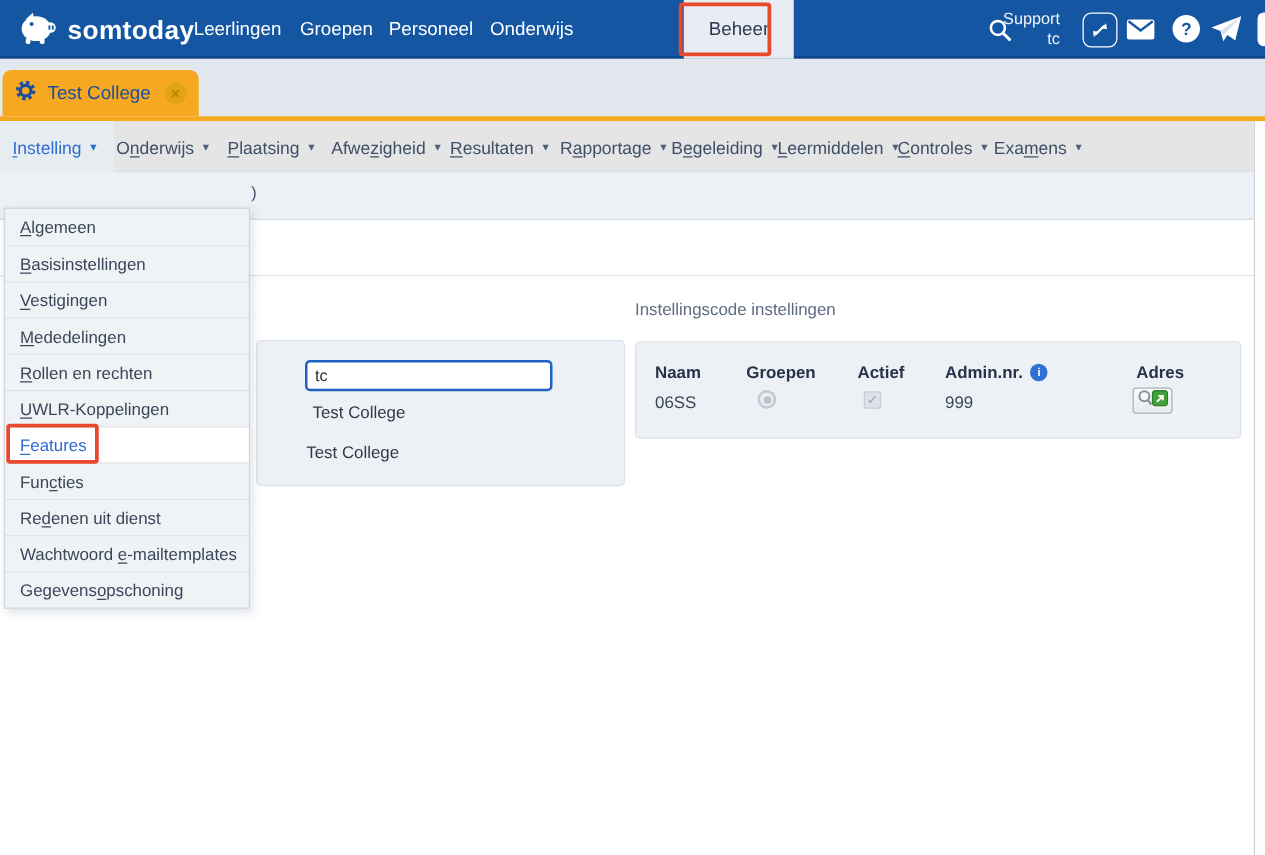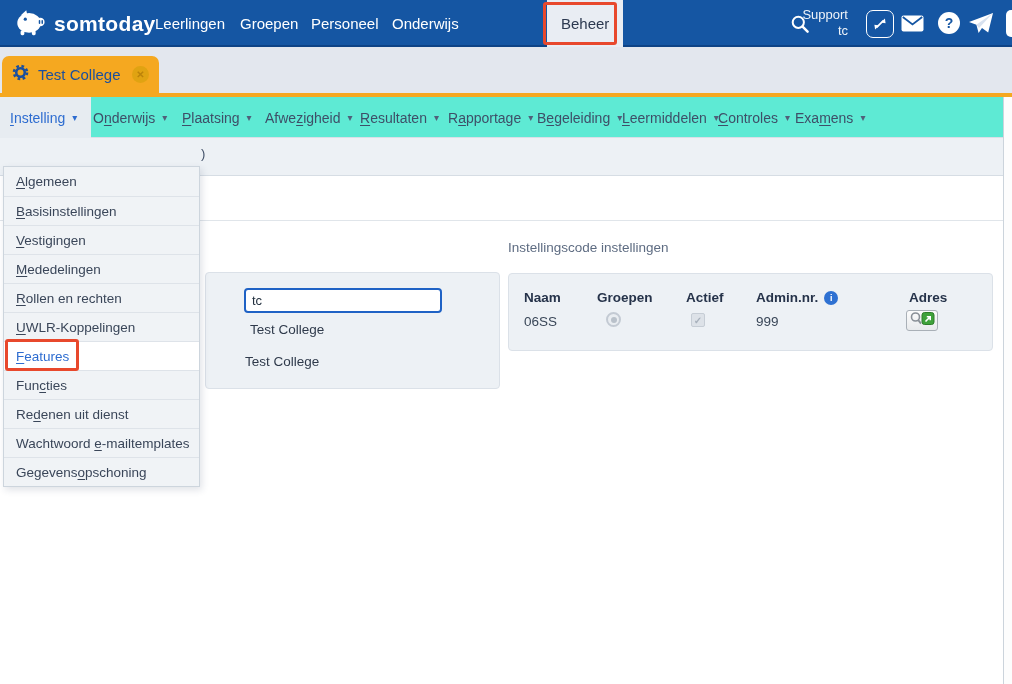--- a/index.html
+++ b/index.html
@@ -6,21 +6,21 @@
   body { background:#fff; font-family:"Liberation Sans", sans-serif; }
   #screen { position:relative; width:1012px; height:684px; overflow:hidden; background:#fff; }
 
   
   .topbar { position:absolute; left:0; top:0; width:1012px; height:47px;
             background:#1556A3; border-bottom:2px solid #0e4386; }
   .logo { position:absolute; left:14px; top:7px; display:flex; align-items:center; gap:8px; }
   .logo-text { color:#fff; font-size:21px; font-weight:bold; letter-spacing:.3px; }
   .nav-item { position:absolute; top:0; height:47px; display:flex; align-items:center;
               color:#fff; font-size:15px; cursor:pointer; }
-  .nav-beheer { background:#e9edf3; color:#2c3950; padding:0 14px; }
+  .nav-beheer { background:#e9edf3; color:#2c3950; padding:0 20px; }
   .anno { position:absolute; border:3px solid #E8482C; border-radius:3px; pointer-events:none; z-index:40; }
   .support { position:absolute; left:796px; top:7px; width:52px; text-align:right;
              color:rgba(255,255,255,.93); font-size:13px; line-height:16px; }
   .icon-btn { position:absolute; cursor:pointer; display:flex; align-items:center; justify-content:center; }
   .expand-btn { left:866px; top:10px; width:28px; height:28px; border:1.5px solid #fff; border-radius:7px; }
   .help-circle { left:938px; top:12px; width:22px; height:22px; border-radius:50%; background:#fff;
                  color:#1556A3; font-size:14px; font-weight:bold; }
   .edge-sliver { left:1006px; top:10px; width:12px; height:27px; background:#fff; border-radius:5px; }
 
   
@@ -28,21 +28,21 @@
   .tab { position:absolute; left:2px; top:9px; width:157px; height:37px; background:#F5A820;
          border-radius:7px 7px 0 0; display:flex; align-items:center; gap:9px; padding:0 10px;
          cursor:pointer; }
   .tab-title { color:#1b4f9d; font-size:15px; }
   .tab-close { margin-left:auto; width:17px; height:17px; border-radius:50%; background:#e0a312;
                color:#bc830a; font-size:10px; font-weight:bold; display:flex; align-items:center;
                justify-content:center; cursor:pointer; }
   .yellowline { position:absolute; left:0; top:93px; width:1012px; height:4px; background:#F5A820; }
 
   
-  .menubar { position:absolute; left:0; top:97px; width:1012px; height:41px; background:#5eead4;
+  .menubar { position:absolute; left:0; top:97px; width:1012px; height:41px; background:#e5e5e5;
              border-bottom:1px solid #d9dfe7; }
   .menu-item { position:absolute; top:0; height:41px; display:flex; align-items:center; gap:7px;
                font-size:14px; color:#3e4f68; cursor:pointer; }
   .menu-item .caret { font-size:10px; color:#50607a; }
   .menu-item.active { background:#e7ecf1; padding:0 14px 0 10px; color:#2D6CD0; }
   .menu-item.active .caret { color:#2D6CD0; }
   .ak { text-decoration:underline; text-underline-offset:2px; }
 
   
   .band-gray { position:absolute; left:0; top:138px; width:1012px; height:38px; background:#edf1f5;

